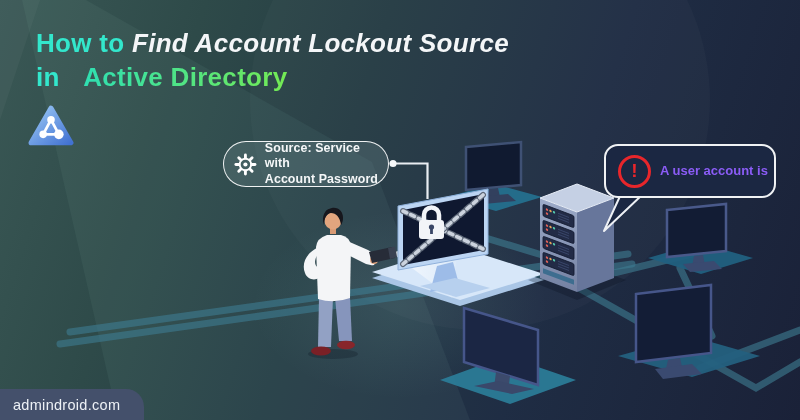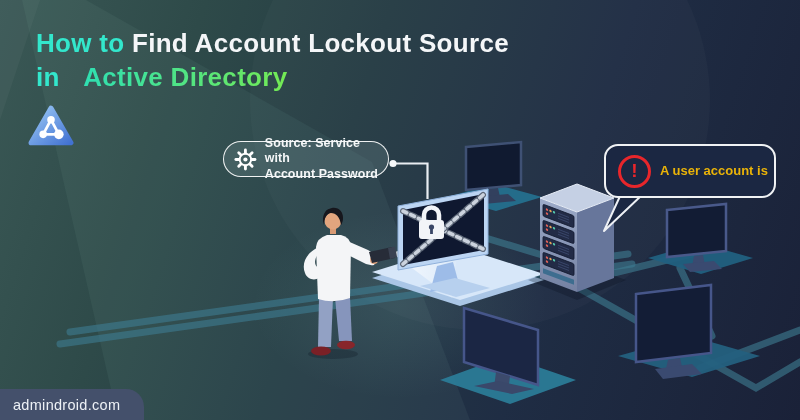--- a/index.html
+++ b/index.html
@@ -17,46 +17,46 @@
   .bg-circle{position:absolute;left:250px;top:-130px;width:460px;height:460px;border-radius:50%;
       background:rgba(255,255,255,0.025);pointer-events:none;}
   .glow{position:absolute;left:250px;top:210px;width:300px;height:190px;border-radius:50%;
       background:radial-gradient(ellipse at center,rgba(160,230,215,0.10),rgba(160,230,215,0) 70%);
       pointer-events:none;}
 
   
   .title{position:absolute;left:36px;top:26px;font-size:26px;line-height:34px;
          font-weight:700;letter-spacing:.3px;}
   .t-accent{color:#33e7cc;font-weight:600;}
-  .t-bold{color:#f4f6f8;font-weight:800;}
+  .t-bold{color:#f4f6f8;font-weight:800;font-style:italic;}
   .t-grad{font-weight:800;background:linear-gradient(90deg,#2fdfb2,#74ea54);
           -webkit-background-clip:text;background-clip:text;color:transparent;margin-left:16px;}
 
   
   .logo{position:absolute;left:28px;top:104px;width:46px;height:44px;}
 
   
   .scene{position:absolute;left:0;top:0;}
 
   
-  .callout{position:absolute;left:223px;top:141px;width:166px;height:36px;
+  .callout{position:absolute;left:223px;top:141px;width:166px;height:46px;
       border:1.6px solid rgba(255,255,255,0.92);border-radius:24px;
       background:rgba(122,152,154,0.26);display:flex;align-items:center;box-sizing:border-box;
       padding-left:9px;}
   .callout-text{color:#f5f7f8;font-size:12.4px;font-weight:700;line-height:15.5px;
       margin-left:7px;letter-spacing:.1px;}
 
   
   .alert{position:absolute;left:604px;top:144px;width:172px;height:54px;
       border:2px solid #f0f2f4;border-radius:14px;background:#1b2742;
       display:flex;align-items:center;box-sizing:border-box;padding-left:12px;}
   .alert-ring{width:27px;height:27px;border:3.6px solid #e8262b;border-radius:50%;
       display:flex;align-items:center;justify-content:center;flex:0 0 auto;}
   .alert-bang{color:#e8262b;font-weight:800;font-size:19px;line-height:19px;transform:translateY(-1px);}
-  .alert-text{color:#eab308;font-size:13px;font-weight:700;line-height:16.5px;margin-left:9px;}
+  .alert-text{color:#8b5cf6;font-size:13px;font-weight:700;line-height:16.5px;margin-left:9px;}
 
   
   .badge{position:absolute;left:0;bottom:0;height:31px;background:#44506b;
       border-radius:0 18px 0 0;display:flex;align-items:center;padding:0 24px 0 13px;justify-content:flex-end;}
   .badge span{color:#edf1f6;font-size:14.5px;letter-spacing:.3px;}
 </style>
 </head>
 <body>
 
 <div class="canvas">

